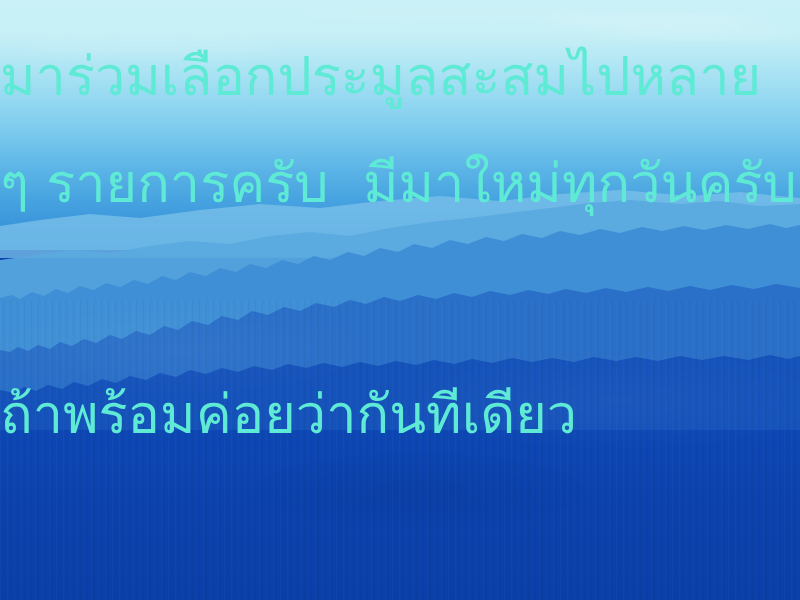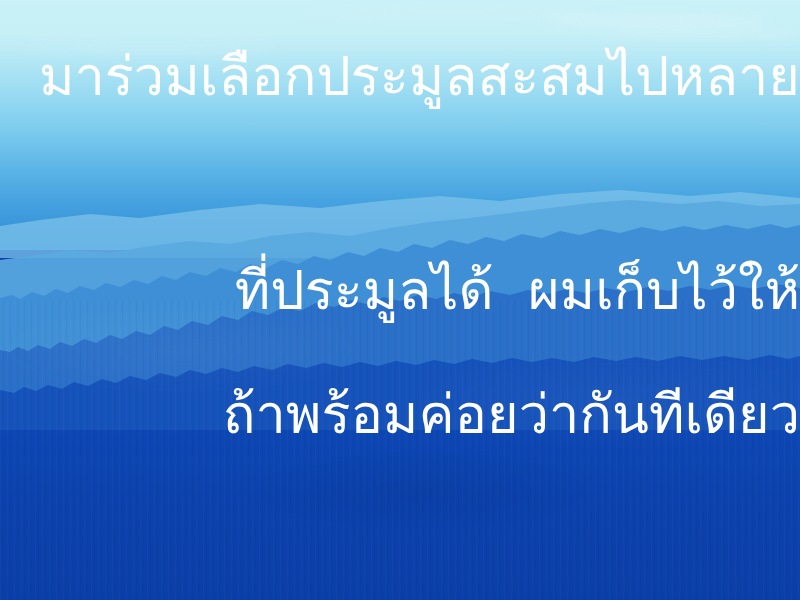--- a/index.html
+++ b/index.html
@@ -101,22 +101,22 @@
   
   .text-layer {
     position: absolute;
     left: 0; top: 0;
     width: 800px; height: 600px;
   }
   .line {
     position: absolute;
     left: 0;
     width: 800px;
-    text-align: right;
-    color: #ffffff;
+    text-align: left;
+    color: #5eead4;
     font-size: 54px;
     font-weight: 400;
     line-height: 1;
     white-space: pre;
     letter-spacing: 0px;
   }
   .line.l1 { top: 50px; }
   .line.l2 { top: 157px; }
   .line.l3 { top: 264px; }
   .line.l4 { top: 388px; }
@@ -187,17 +187,17 @@
                L800,150 L0,150 Z" fill="#1552ba"></path>
     </svg>
   </div>
 
   <div class="basefill"></div>
   <div class="streaks"></div>
   <div class="mottle"></div>
 
   <div class="text-layer">
     <div class="line l1">มาร่วมเลือกประมูลสะสมไปหลาย</div>
-    <div class="line l3">ที่ประมูลได้  ผมเก็บไว้ให้</div>
+    <div class="line l2">ๆ รายการครับ  มีมาใหม่ทุกวันครับ</div>
     <div class="line l4">ถ้าพร้อมค่อยว่ากันทีเดียว</div>
   </div>
 
 </div>
 
 </body></html>

